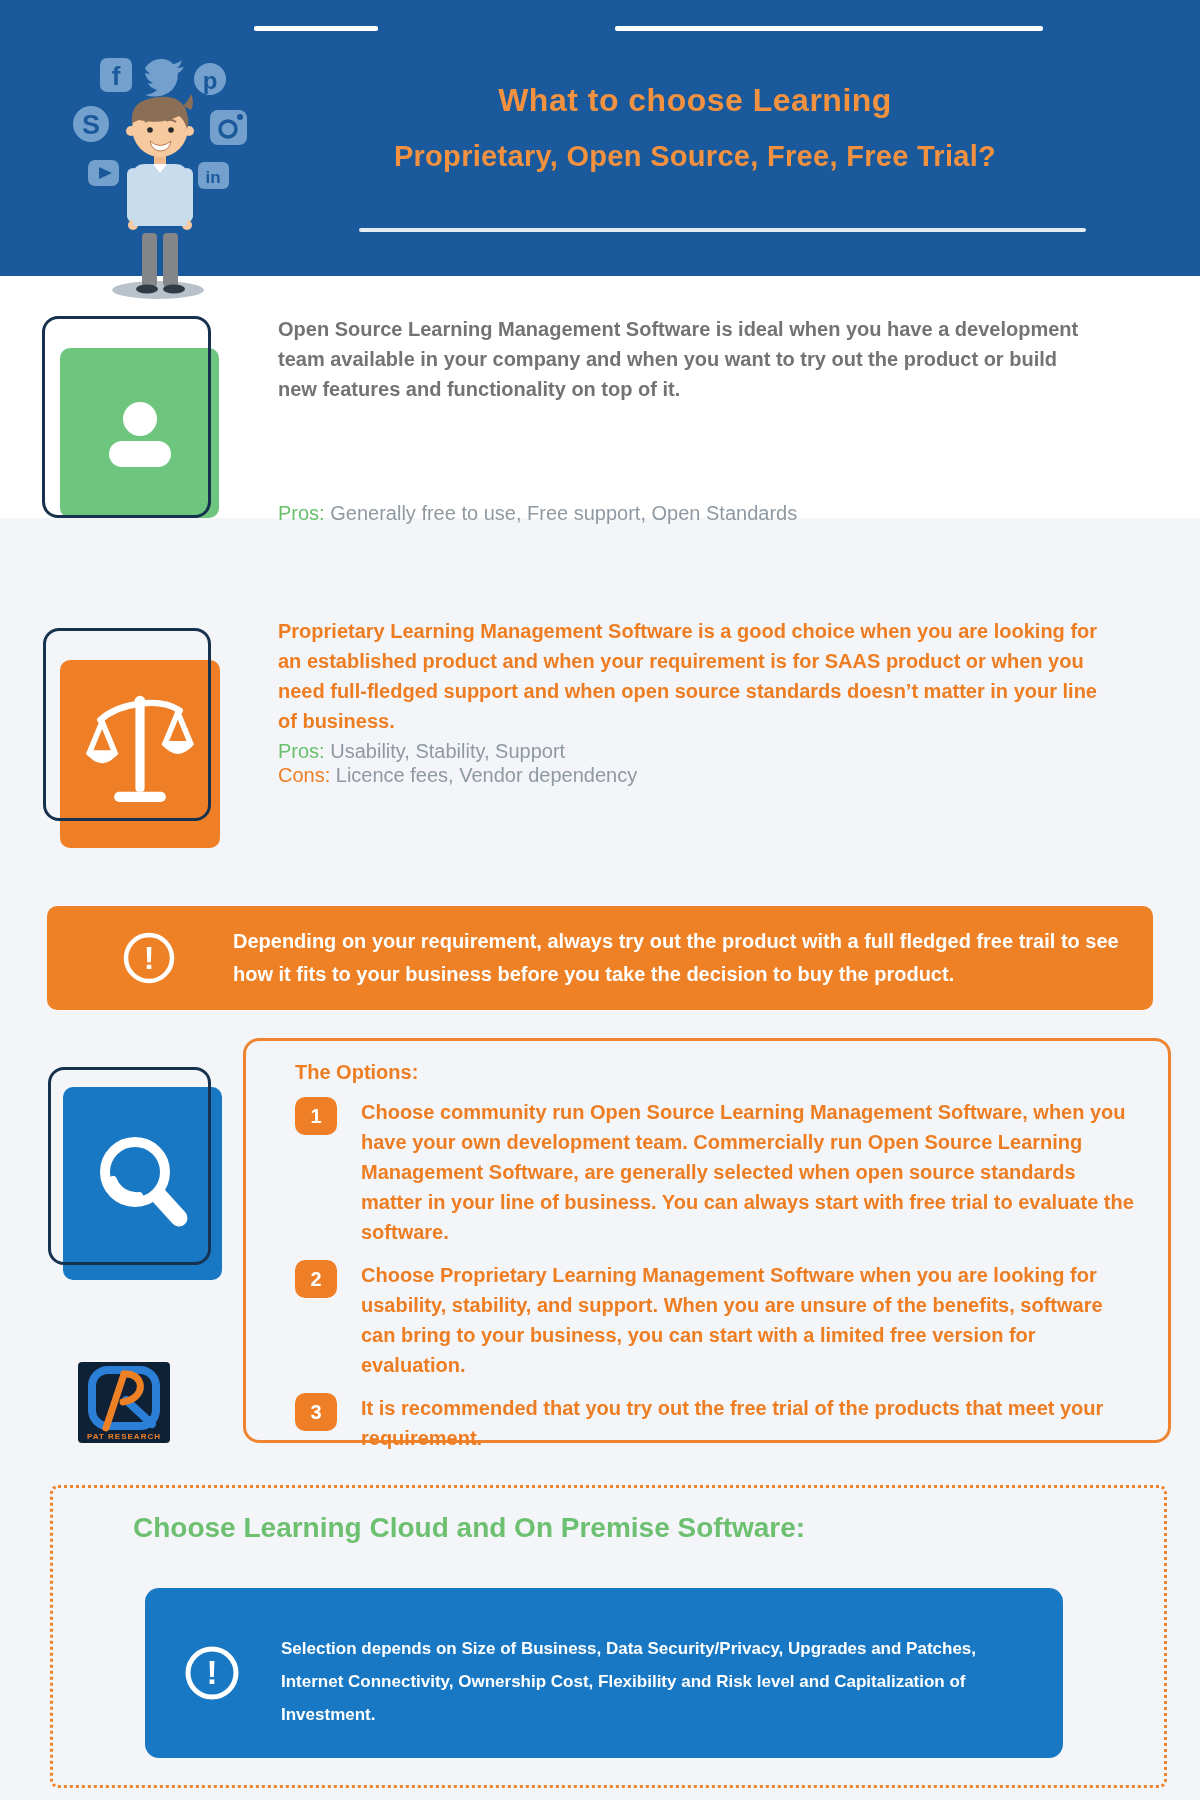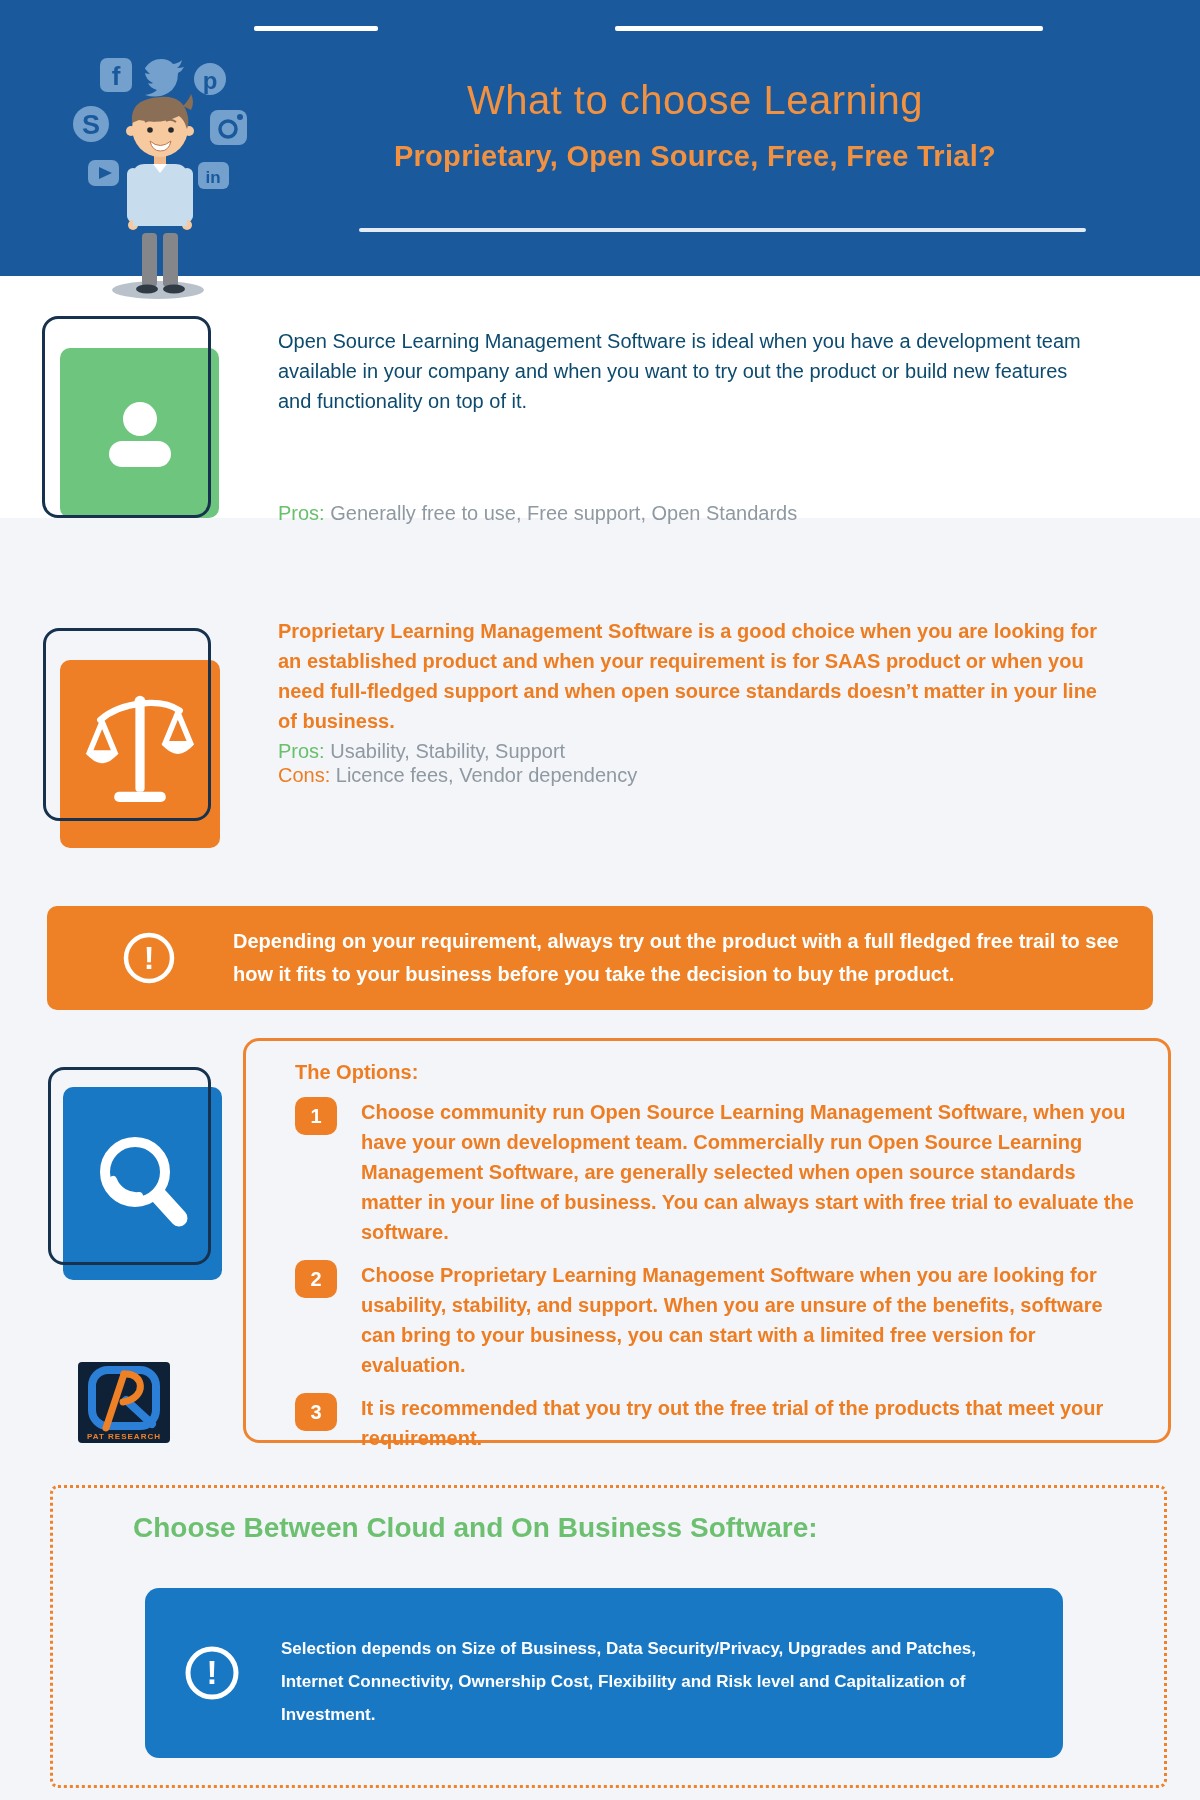--- a/index.html
+++ b/index.html
@@ -5,38 +5,38 @@
   html,body{margin:0;padding:0;background:#ffffff;font-family:"Liberation Sans","DejaVu Sans",sans-serif;}
   .page{position:relative;width:1200px;height:1800px;background:#ffffff;overflow:hidden;}
   .panel{position:absolute;left:0;top:518px;width:1200px;height:1282px;background:#f3f5f9;z-index:0;}
 
   
   .hero{position:absolute;left:0;top:0;width:1200px;height:276px;background:#1a5a9c;z-index:1;}
   .deco-line{position:absolute;height:5px;background:#ffffff;border-radius:2px;}
   .deco-left{left:254px;top:26px;width:124px;}
   .deco-right{left:615px;top:26px;width:428px;}
   .hero-title-wrap{position:absolute;left:330px;top:72px;width:730px;text-align:center;color:#f29140;}
-  .hero-title{font-size:40px;font-weight:normal;line-height:56px;letter-spacing:.5px;}
+  .hero-title{font-size:32px;font-weight:bold;line-height:56px;letter-spacing:.5px;}
   .hero-subtitle{font-size:29px;font-weight:bold;margin-top:12px;letter-spacing:.3px;}
   .hero-underline{position:absolute;left:359px;top:228px;width:727px;height:4px;background:#e3ebf4;border-radius:2px;}
   .char-svg{position:absolute;left:55px;top:28px;z-index:2;}
 
   
   .card-outline{position:absolute;border:3px solid #16324e;border-radius:16px;background:transparent;z-index:3;}
   .outline-1{left:42px;top:316px;width:163px;height:196px;}
   .outline-2{left:43px;top:628px;width:162px;height:187px;}
   .outline-3{left:48px;top:1067px;width:157px;height:192px;}
   .card-fill{position:absolute;border-radius:10px;z-index:2;display:flex;align-items:center;justify-content:center;}
   .fill-green{left:60px;top:348px;width:159px;height:170px;background:#6dc57e;}
   .fill-orange{left:60px;top:660px;width:160px;height:188px;background:#ee7f27;}
   .fill-blue{left:63px;top:1087px;width:159px;height:193px;background:#1878c4;}
 
   
   .para{position:absolute;left:278px;font-size:20px;line-height:30px;z-index:2;}
-  .lead-green{top:326px;width:810px;color:#0c4a6e;font-weight:normal;}
+  .lead-green{top:314px;width:810px;color:#737373;font-weight:bold;}
   .body-gray{top:440px;width:810px;color:#8f99a1;}
   .pros-1{top:498px;width:810px;}
   .cons-1{top:552px;width:810px;}
   .lead-orange{top:616px;width:830px;color:#ee7d22;font-weight:bold;}
   .pros-2{top:736px;width:810px;}
   .cons-2{top:760px;width:810px;}
   .lbl-green{color:#68c06c;}
   .lbl-orange{color:#ee7d22;}
   .gray{color:#8f99a1;}
 
@@ -204,21 +204,21 @@
   <svg class="logo" width="92" height="81" viewBox="0 0 92 81">
     <rect x="0" y="0" width="92" height="81" rx="4" fill="#0e2136"></rect>
     <rect x="14" y="8" width="64" height="56" rx="16" fill="none" stroke="#2b7fd6" stroke-width="8"></rect>
     <line x1="48" y1="38" x2="74" y2="62" stroke="#2b7fd6" stroke-width="8" stroke-linecap="round"></line>
     <path d="M46 12 L28 66" stroke="#ee8126" stroke-width="7" fill="none" stroke-linecap="round"></path>
     <path d="M46 12 C 66 10 70 36 45 40" stroke="#ee8126" stroke-width="7" fill="none" stroke-linecap="round"></path>
     <text x="46" y="77" font-size="8" font-weight="bold" fill="#ee8126" text-anchor="middle" letter-spacing="1">PAT RESEARCH</text>
   </svg>
 
   <div class="dashed-box">
-    <div class="cloud-heading">Choose Between Cloud and On Business Software:</div>
+    <div class="cloud-heading">Choose Learning Cloud and On Premise Software:</div>
     <div class="cloud-banner">
       <svg class="icon" width="58" height="58" viewBox="0 0 58 58">
         <circle cx="29" cy="29" r="24" fill="none" stroke="#ffffff" stroke-width="5"></circle>
         <text x="29" y="40" font-size="33" font-weight="bold" fill="#ffffff" text-anchor="middle">!</text>
       </svg>
       <div class="txt">Selection depends on Size of Business, Data Security/Privacy, Upgrades and Patches, Internet Connectivity, Ownership Cost, Flexibility and Risk level and Capitalization of Investment.</div>
     </div>
   </div>
 </div>
 

